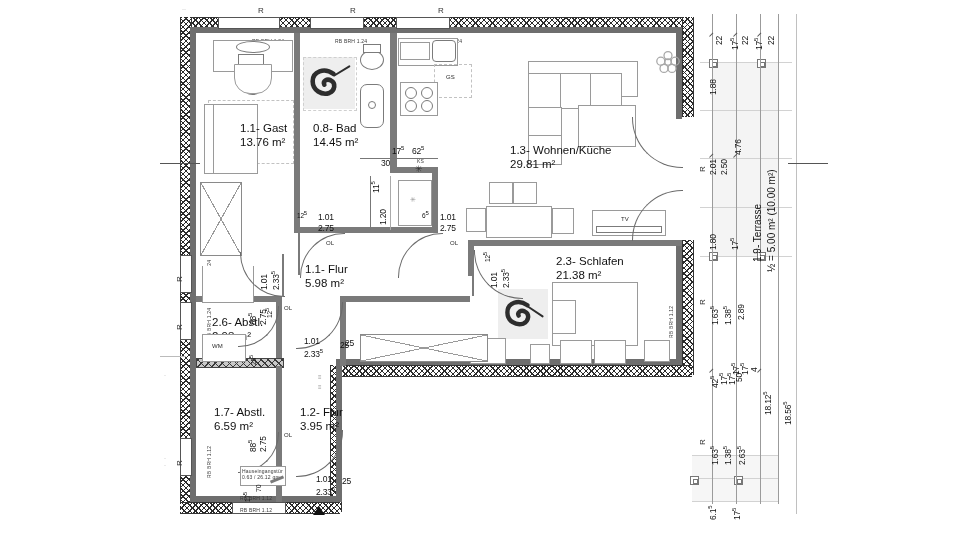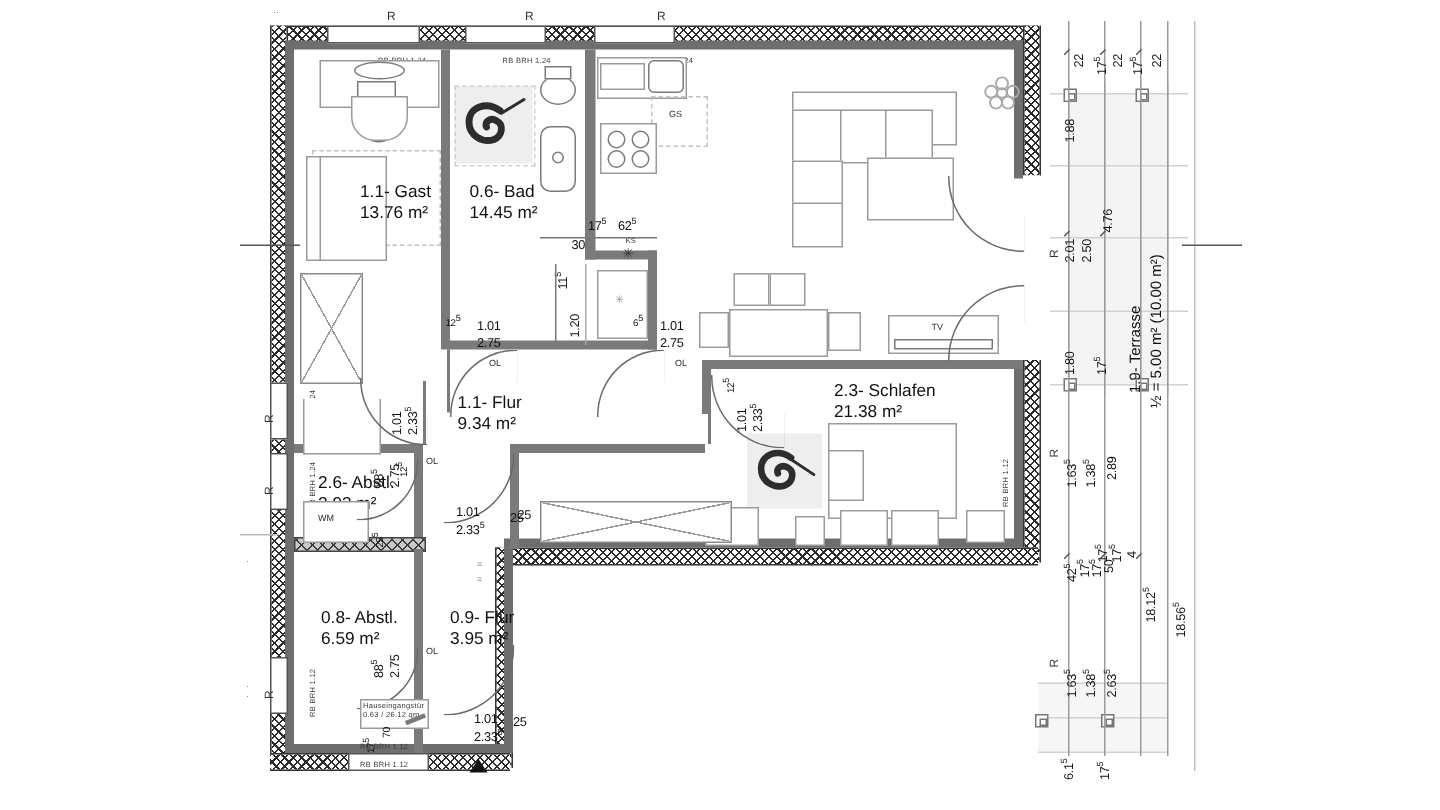--- a/index.html
+++ b/index.html
@@ -258,21 +258,21 @@
   <div class="dash" style="left:303px;top:57px;width:52px;height:52px;border-color:#cfcfcf;"></div>
   <svg class="swirl" viewBox="0 0 60 50" style="left:306px;top:62px;width:50px;height:42px;">
     <path d="M33 14 C22 6 8 11 8 23 C8 34 19 40 28 37 C35 34 36 25 30 22 C25 19 20 23 22 27" fill="none" stroke="#2d2d2d" stroke-width="5.5" stroke-linecap="round"></path>
     <line x1="34" y1="16" x2="52" y2="5" stroke="#2d2d2d" stroke-width="2.4" stroke-linecap="round"></line>
   </svg>
   <div class="oval" style="left:360px;top:50px;width:22px;height:18px;"></div>
   <div class="f" style="left:363px;top:44px;width:16px;height:7px;"></div>
   <div class="rrect" style="left:360px;top:84px;width:22px;height:42px;"></div>
   <div class="f" style="left:368px;top:101px;width:6px;height:6px;border-radius:50%;"></div>
   <div class="lbl" style="left:313px;top:121px;">
-    <b>0.6- Bad</b>
+    <b>0.8- Bad</b>
       <b>14.45 m²</b>
   </div>
 
   <div class="dl-h" style="left:360px;top:158px;width:78px;border-color:#777;"></div>
   <div class="dim" style="left:392px;top:145px;">17<sup>5</sup></div>
   <div class="dim" style="left:412px;top:145px;">62<sup>5</sup></div>
   <div class="tiny" style="left:417px;top:158px;">KS</div>
   <div class="dim" style="left:381px;top:158px;">30</div>
   <div class="crossmark" style="left:415px;top:164px;">✳</div>
   <div class="dim vert" style="left:370px;top:193px;">11<sup>5</sup></div>
@@ -314,20 +314,24 @@
 
   <div class="f2" style="left:489px;top:182px;width:22px;height:20px;"></div>
   <div class="f2" style="left:513px;top:182px;width:22px;height:20px;"></div>
   <div class="f2" style="left:486px;top:206px;width:64px;height:30px;"></div>
   <div class="f2" style="left:466px;top:208px;width:18px;height:22px;"></div>
   <div class="f2" style="left:552px;top:208px;width:20px;height:24px;"></div>
   <div class="f2" style="left:592px;top:210px;width:72px;height:24px;"></div>
   <div class="f" style="left:596px;top:226px;width:64px;height:5px;"></div>
   <div class="tiny6" style="left:621px;top:216px;">TV</div>
 
+  <div class="lbl" style="left:510px;top:143px;">
+    <b>1.3- Wohnen/Küche</b>
+      <b>29.81 m²</b>
+  </div>
 
   <div class="swing" style="left:632px;top:117px;width:50px;height:50px;border-radius:0 0 0 50px;border-top:none;border-right:none;"></div>
   <div class="swing" style="left:632px;top:190px;width:50px;height:50px;border-radius:50px 0 0 0;border-bottom:none;border-right:none;"></div>
 
   <div class="zone" style="left:498px;top:289px;width:50px;height:50px;"></div>
   <svg class="swirl" viewBox="0 0 60 50" style="left:501px;top:294px;width:48px;height:40px;">
     <path d="M33 14 C22 6 8 11 8 23 C8 34 19 40 28 37 C35 34 36 25 30 22 C25 19 20 23 22 27" fill="none" stroke="#2d2d2d" stroke-width="5.5" stroke-linecap="round"></path>
     <line x1="34" y1="16" x2="52" y2="28" stroke="#2d2d2d" stroke-width="2.4" stroke-linecap="round"></line>
   </svg>
   <div class="f2" style="left:552px;top:282px;width:84px;height:62px;"></div>
@@ -343,21 +347,21 @@
   </div>
 
   <div class="swing" style="left:474px;top:250px;width:48px;height:48px;border-radius:0 0 0 48px;border-top:none;border-right:none;"></div>
   <div class="leaf" style="left:472px;top:250px;width:2px;height:46px;"></div>
   <div class="dim vert" style="left:489px;top:288px;">1.01</div>
   <div class="dim vert" style="left:500px;top:288px;">2.33<sup>5</sup></div>
   <div class="dim vert" style="left:482px;top:262px;font-size:6.5px;">12<sup>5</sup></div>
 
   <div class="lbl" style="left:305px;top:262px;">
     <b>1.1- Flur</b>
-      <b>9.34 m²</b>
+      <b>5.98 m²</b>
   </div>
 
   <div class="swing" style="left:300px;top:233px;width:44px;height:44px;border-radius:44px 0 0 0;border-bottom:none;border-right:none;"></div>
   <div class="leaf" style="left:298px;top:233px;width:2px;height:42px;"></div>
   <div class="dim" style="left:318px;top:212px;">1.01</div>
   <div class="dim" style="left:318px;top:223px;">2.75</div>
   <div class="dim" style="left:297px;top:210px;font-size:6.5px;">12<sup>5</sup></div>
   <div class="tiny6" style="left:326px;top:240px;">OL</div>
 
   <div class="swing" style="left:398px;top:233px;width:44px;height:44px;border-radius:44px 0 0 0;border-bottom:none;border-right:none;"></div>
@@ -378,40 +382,40 @@
   </div>
   <div class="f2" style="left:202px;top:334px;width:42px;height:26px;"></div>
   <div class="tiny6" style="left:212px;top:343px;">WM</div>
   <div class="swing" style="left:238px;top:306px;width:40px;height:40px;border-radius:0 0 40px 0;border-top:none;border-left:none;"></div>
   <div class="dim vert" style="left:247px;top:325px;">88<sup>5</sup></div>
   <div class="dim vert" style="left:258px;top:325px;">2.75</div>
   <div class="dim vert" style="left:248px;top:365px;font-size:6.5px;">25<sup>5</sup></div>
   <div class="tiny6" style="left:284px;top:305px;">OL</div>
 
   <div class="lbl" style="left:214px;top:405px;">
-    <b>0.8- Abstl.</b>
+    <b>1.7- Abstl.</b>
       <b>6.59 m²</b>
   </div>
   <div class="swing" style="left:238px;top:432px;width:40px;height:40px;border-radius:0 0 40px 0;border-top:none;border-left:none;"></div>
   <div class="dim vert" style="left:247px;top:452px;">88<sup>5</sup></div>
   <div class="dim vert" style="left:258px;top:452px;">2.75</div>
   <div class="tiny6" style="left:284px;top:432px;">OL</div>
 
   <div class="f2" style="left:240px;top:466px;width:44px;height:18px;"></div>
   <div class="tiny" style="left:242px;top:468px;">Hauseingangstür</div>
   <div class="tiny" style="left:242px;top:474px;">0.63 / 26.12 qm</div>
   <div class="leaf" style="left:270px;top:478px;width:14px;height:3px;transform:rotate(-22deg);"></div>
   <div class="dim vert" style="left:255px;top:492px;font-size:7px;">70</div>
   <div class="dim vert" style="left:242px;top:502px;font-size:6.5px;">17<sup>5</sup></div>
   <div class="arrow-up" style="left:313px;top:506px;"></div>
   <div class="tiny" style="left:240px;top:495px;">RB BRH 1.12</div>
   <div class="tiny" style="left:240px;top:507px;">RB BRH 1.12</div>
 
   <div class="lbl" style="left:300px;top:405px;">
-    <b>0.9- Flur</b>
+    <b>1.2- Flur</b>
       <b>3.95 m²</b>
   </div>
 
   <div class="swing" style="left:296px;top:302px;width:46px;height:46px;border-radius:0 0 46px 0;border-top:none;border-left:none;"></div>
   <div class="dim" style="left:304px;top:336px;">1.01</div>
   <div class="dim" style="left:304px;top:348px;">2.33<sup>5</sup></div>
   <div class="dim" style="left:340px;top:340px;">25</div>
 
   <div class="swing" style="left:296px;top:430px;width:46px;height:46px;border-radius:0 0 46px 0;border-top:none;border-left:none;"></div>
   <div class="dim" style="left:316px;top:474px;">1.01</div>

